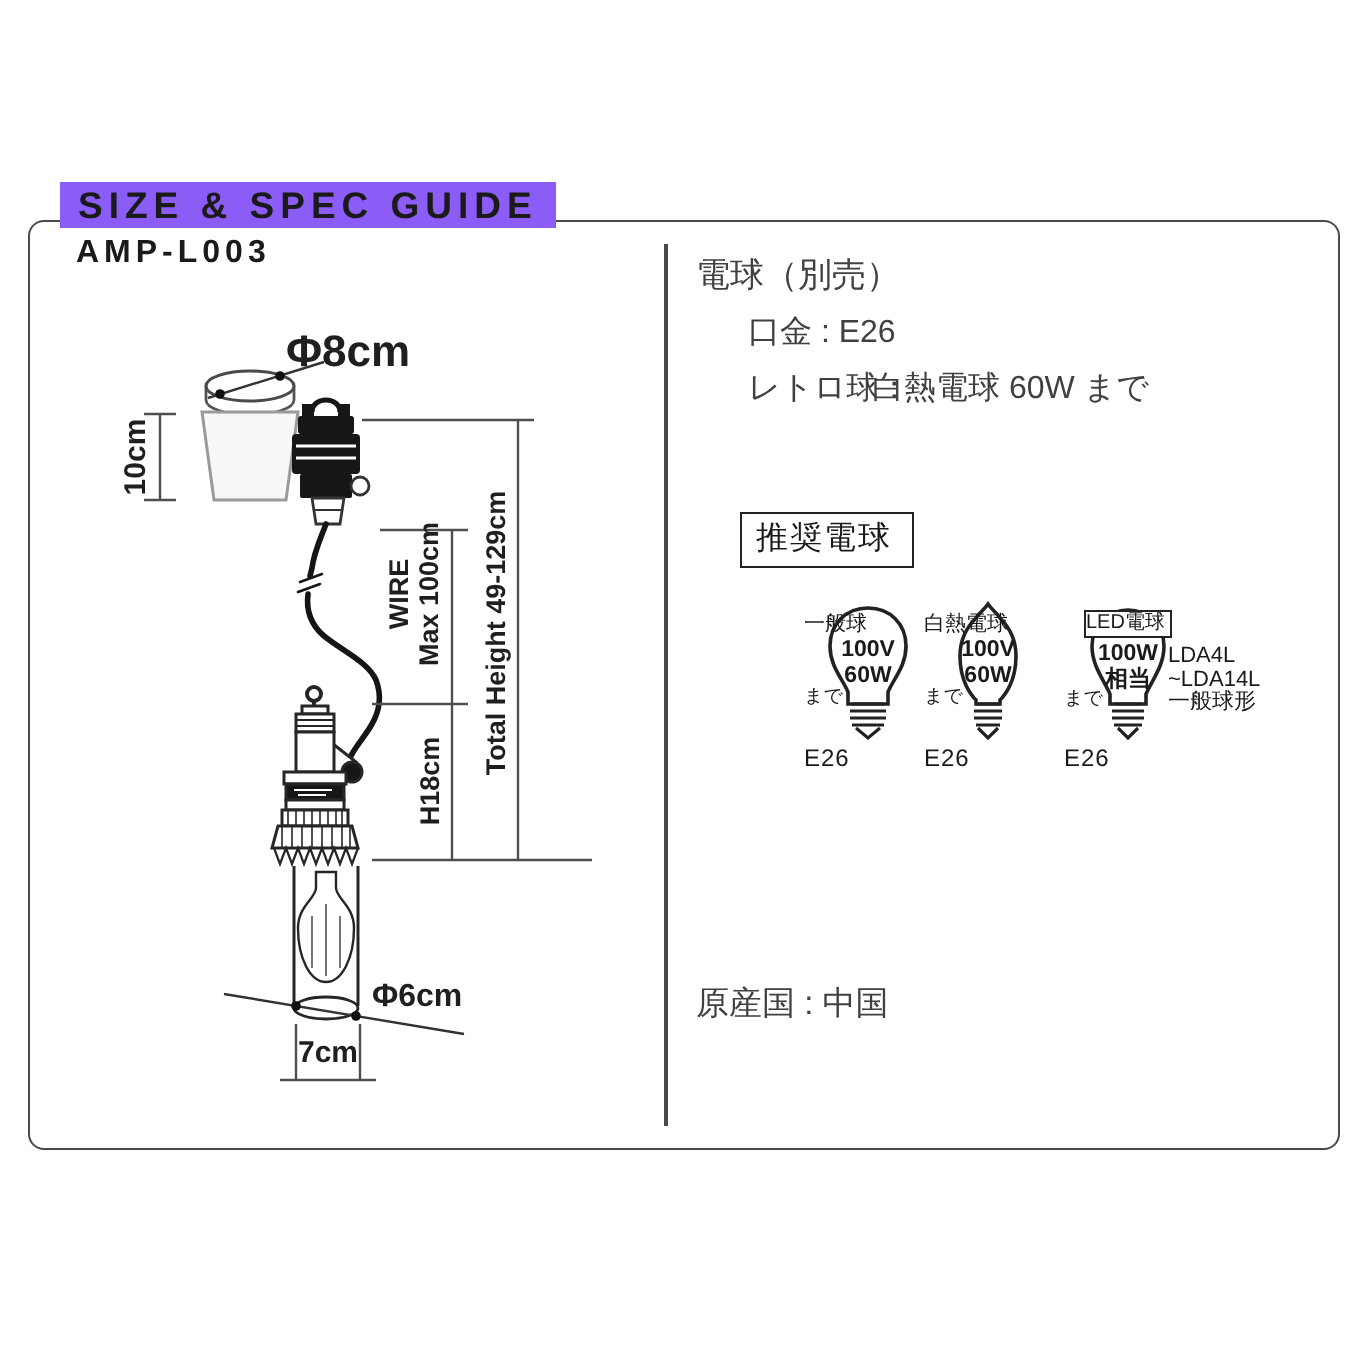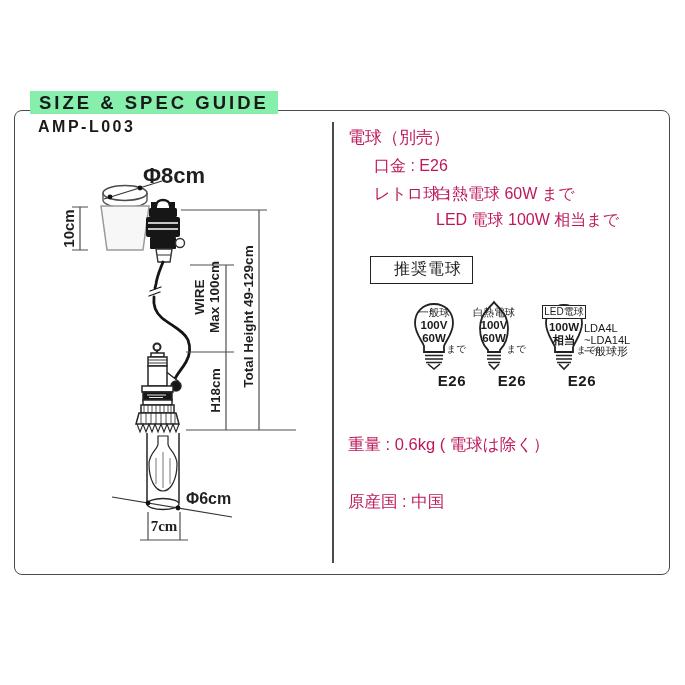--- a/index.html
+++ b/index.html
@@ -8,40 +8,40 @@
     font-family:"Liberation Sans","DejaVu Sans",sans-serif;color:#1a1a1a;
   }
   .abs{position:absolute;}
   .frame{
     position:absolute;left:14px;top:110px;width:654px;height:463px;
     border:1.5px solid #4a4a4a;border-radius:8px;background:#fff;
   }
   .divider{position:absolute;left:332px;top:122px;width:1.5px;height:441px;background:#4a4a4a;}
   .title{
     position:absolute;left:30px;top:91px;height:23px;line-height:23px;
-    background:#86efac;padding:0 9px;font-size:18.5px;font-weight:bold;letter-spacing:3px;white-space:nowrap;
+    background:#8b5cf6;padding:0 9px;font-size:18.5px;font-weight:bold;letter-spacing:3px;white-space:nowrap;
   }
   .model{
     position:absolute;left:38px;top:118px;font-size:16px;font-weight:bold;letter-spacing:2.5px;white-space:nowrap;
   }
   svg.diagram{position:absolute;left:0;top:0;}
   .dim{font-weight:bold;white-space:nowrap;color:#1f1f1f;}
   .rot{transform:rotate(-90deg);text-align:center;}
   .pre{white-space:pre-line;}
-  .jp{font-size:16px;color:#be185d;white-space:nowrap;}
+  .jp{font-size:16px;color:#404040;white-space:nowrap;}
   .rec-box{
     position:absolute;left:370px;top:256px;border:1.5px solid #222;
-    padding:2px 10px 3px 23px;font-size:16px;letter-spacing:1px;background:#fff;white-space:nowrap;
+    padding:2px 10px 3px 7px;font-size:16px;letter-spacing:1px;background:#fff;white-space:nowrap;
   }
   .bulb{position:absolute;width:64px;height:96px;top:299px;}
   .bulb svg{position:absolute;left:0;top:0;}
-  .b-name{position:absolute;left:0;top:7px;width:100%;text-align:center;font-size:10.5px;line-height:12px;}
+  .b-name{position:absolute;left:0;top:7px;width:100%;text-align:left;font-size:10.5px;line-height:12px;}
   .b-val{position:absolute;left:0;top:20px;width:100%;text-align:center;font-size:11.5px;line-height:12.5px;white-space:pre-line;font-weight:bold;}
-  .b-made{position:absolute;left:0;top:45px;width:100%;text-align:right;font-size:9.5px;line-height:10px;}
-  .b-base{position:absolute;left:0;top:73px;width:100%;text-align:right;font-size:15px;font-weight:bold;letter-spacing:0.5px;}
+  .b-made{position:absolute;left:0;top:45px;width:100%;text-align:left;font-size:9.5px;line-height:10px;}
+  .b-base{position:absolute;left:0;top:73px;width:100%;text-align:left;font-size:12px;font-weight:normal;letter-spacing:0.5px;}
   .b-name.boxed{left:10px;width:42px;border:1.2px solid #222;top:6px;background:#fff;font-size:10px;line-height:12px;}
   .led-note{position:absolute;left:584px;top:323px;font-size:11px;line-height:11.5px;white-space:pre-line;}
 </style>
 </head>
 <body>
 
 <div class="canvas">
 
   <div class="frame"></div>
   <div class="divider"></div>
@@ -119,27 +119,26 @@
     </g>
   </svg>
 
   <span class="abs dim" style="left:143px;top:163px;font-size:22px;">Φ8cm</span>
   <span class="abs dim rot" style="left:38px;top:220px;width:60px;font-size:15px;">10cm</span>
   <span class="abs dim rot pre" style="left:162px;top:282px;width:90px;font-size:13.5px;line-height:15px;">WIRE
 Max 100cm</span>
   <span class="abs dim rot" style="left:163px;top:309px;width:170px;font-size:13.5px;">Total Height 49-129cm</span>
   <span class="abs dim rot" style="left:185px;top:383px;width:60px;font-size:13.5px;">H18cm</span>
   <span class="abs dim" style="left:186px;top:490px;font-size:16px;">Φ6cm</span>
-  <span class="abs dim" style="left:144px;top:518px;width:40px;text-align:center;font-size:15px;font-family:Liberation Serif, serif;">7cm</span>
+  <span class="abs dim" style="left:144px;top:518px;width:40px;text-align:center;font-size:15px;">7cm</span>
 
   <span class="abs jp" style="left:348px;top:126px;font-size:17px;">電球（別売）</span>
   <span class="abs jp" style="left:374px;top:156px;">口金 : E26</span>
   <span class="abs jp" style="left:374px;top:184px;">レトロ球：</span>
   <span class="abs jp" style="left:436px;top:184px;">白熱電球 60W まで</span>
-  <span class="abs jp" style="left:436px;top:210px;">LED 電球 100W 相当まで</span>
 
   <div class="rec-box">推奨電球</div>
 
   <div class="bulb" style="left:402px;">
     <svg width="64" height="96" viewBox="0 0 64 96">
       <path d="M32,5 C43,5 51,13 51,24 C51,34 45,40 42,47 L42,53 H22 L22,47 C19,40 13,34 13,24 C13,13 21,5 32,5 Z" fill="#fff" stroke="#222" stroke-width="1.8"></path>
       <path d="M24,53 h16 M23,56.5 h18 M23,60 h18 M24,63.5 h16" stroke="#222" stroke-width="1.6" fill="none"></path>
       <path d="M26,65 L32,70 L38,65" fill="#fff" stroke="#222" stroke-width="1.6"></path>
     </svg>
     <span class="b-name">一般球</span>
@@ -172,16 +171,15 @@
     <span class="b-val" style="top:22px;">100W
 相当</span>
     <span class="b-made" style="top:46px;">まで</span>
     <span class="b-base">E26</span>
   </div>
 
   <span class="led-note">LDA4L
 ~LDA14L
 一般球形</span>
 
-  <span class="abs jp" style="left:348px;top:434px;font-size:16.5px;">重量 : 0.6kg ( 電球は除く）</span>
   <span class="abs jp" style="left:348px;top:491px;font-size:16.5px;">原産国 : 中国</span>
 
 </div>
 
 </body></html>

